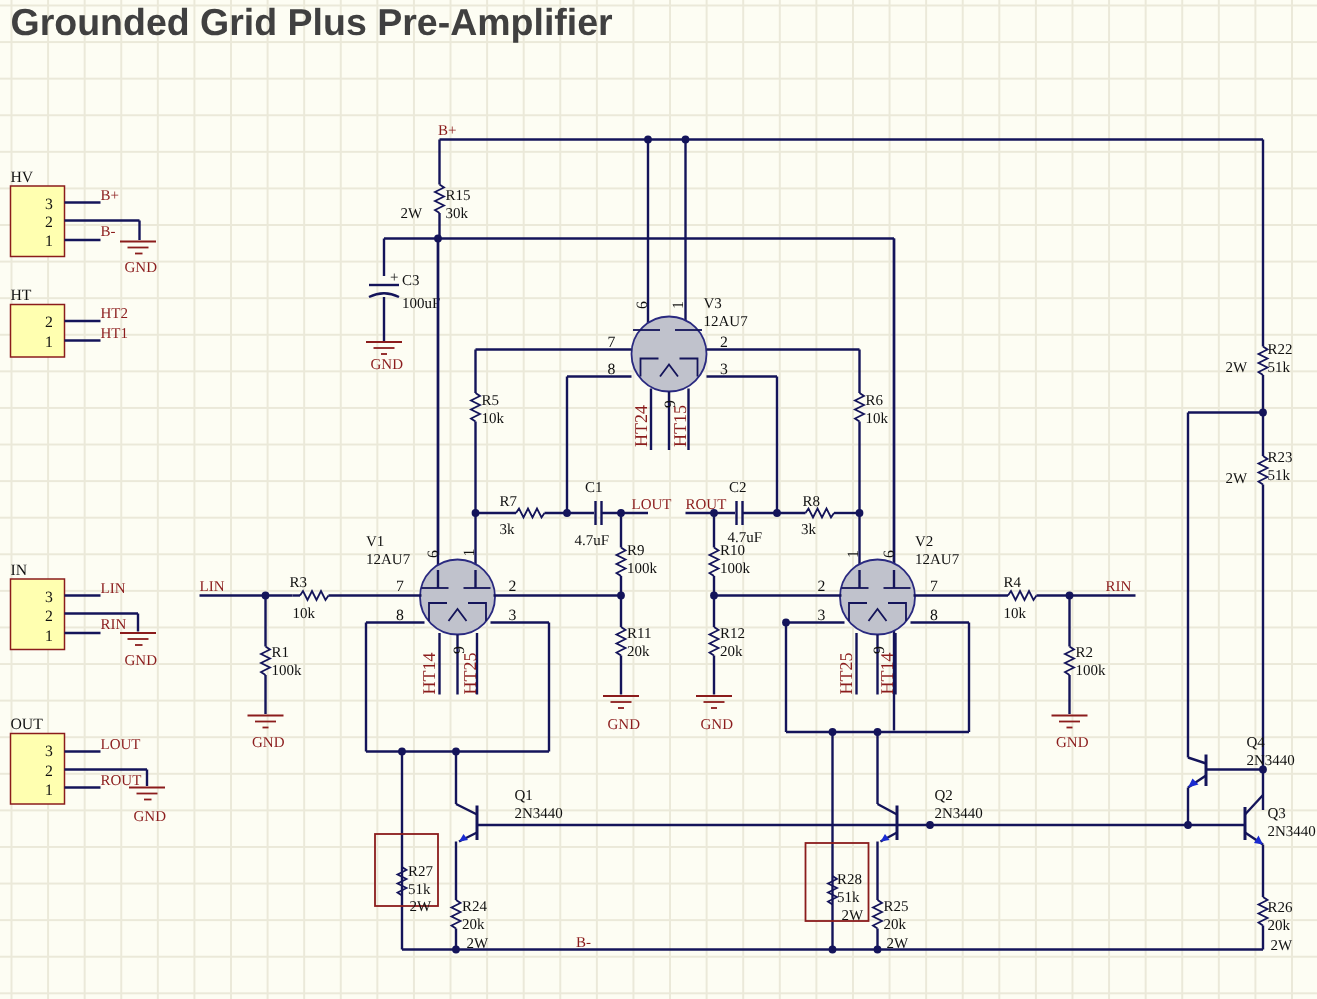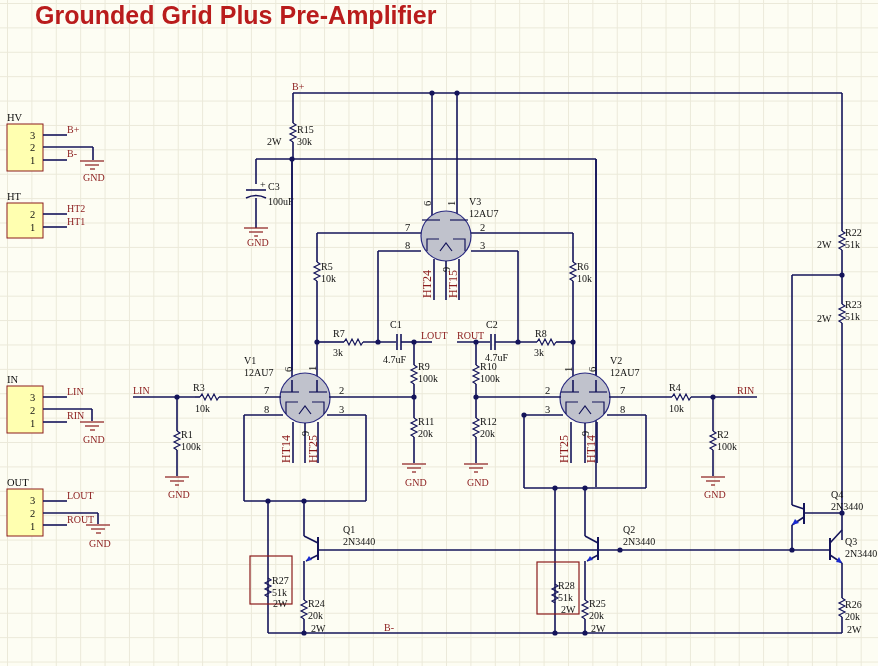--- a/index.html
+++ b/index.html
@@ -6,21 +6,21 @@
   body{width:878px;height:666px;overflow:hidden;background:#fdfdf3;
     font-family:"Liberation Serif", serif;}
   #sheet{position:absolute;left:0;top:0;width:878px;height:666px;
     background-color:#fdfdf3;
     background-image:
       linear-gradient(to right, #ebe9d9 1px, transparent 1px),
       linear-gradient(to bottom, #ebe9d9 1px, transparent 1px);
     background-size:24.4px 24.4px;
     background-position:7px 3px;}
   #title{position:absolute;left:7px;top:1px;font-family:"Liberation Sans", sans-serif;
-    font-weight:bold;font-size:25px;color:#b91c1c;letter-spacing:0px;white-space:nowrap;padding-left:28px;}
+    font-weight:bold;font-size:25px;color:#404040;letter-spacing:0px;white-space:nowrap;}
   svg{position:absolute;left:0;top:0;}
   .w{stroke:#14145a;stroke-width:1.6;fill:none;}
   .lbl{font-family:"Liberation Serif", serif;font-size:10px;fill:#111;}
   .net{font-family:"Liberation Serif", serif;font-size:10px;fill:#8b1c1c;}
   .netv{font-family:"Liberation Serif", serif;font-size:12px;fill:#8b1c1c;}
   .pin{font-family:"Liberation Serif", serif;font-size:10.5px;fill:#111;}
   .dot{fill:#14145a;}
   .conn{fill:#ffffb0;stroke:#8b1c1c;stroke-width:1;}
   .res{stroke:#14145a;stroke-width:1.2;fill:none;}
   .tube{fill:#c0c2cc;stroke:#2a2a80;stroke-width:1.2;}

